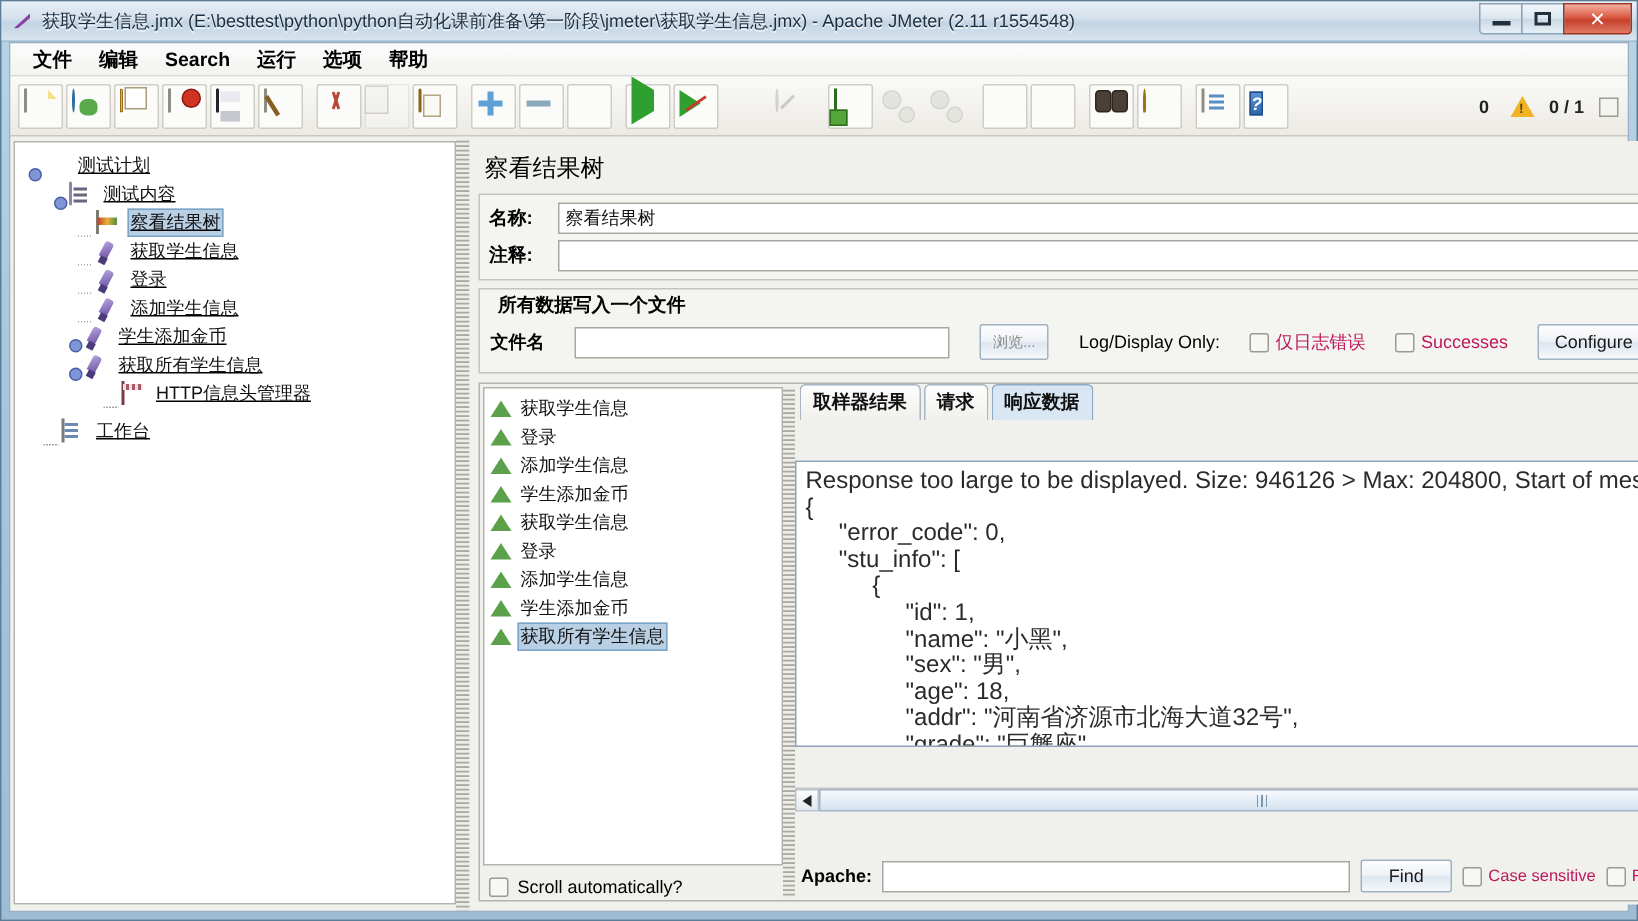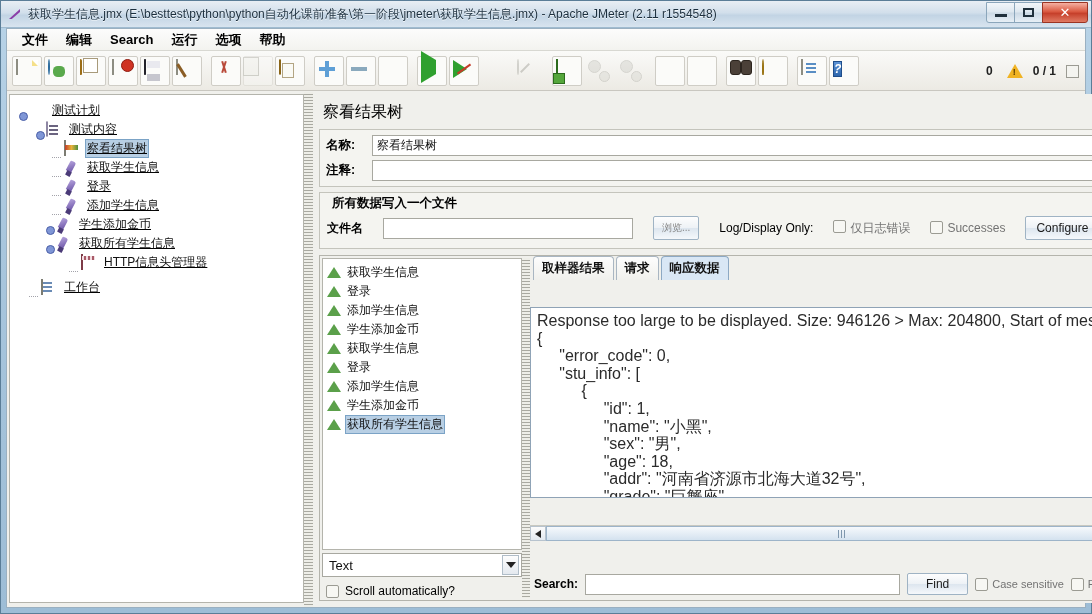--- a/index.html
+++ b/index.html
@@ -274,21 +274,21 @@
   }
   .grow { display: flex; align-items: center; gap: 20px; }
   .btn {
     border: 1px solid #9fb3c4;
     background: linear-gradient(180deg,#fdfdfd 0%,#eef2f6 48%,#dde6ef 52%,#f5f8fb 100%);
     font-size: 12px; color: #1a1a1a; padding: 4px 10px;
     border-radius: 2px; cursor: default;
     font-family: "Liberation Sans", sans-serif;
   }
   .btn.small { font-size: 10px; color: #888; padding: 4px 8px; }
-  .cb { display: flex; align-items: flex-start; gap: 4px; font-size: 12px; color: #737373; }
+  .cb { display: flex; align-items: center; gap: 4px; font-size: 12px; color: #be185d; }
   .cbbox {
     width: 13px; height: 13px; flex: none;
     border: 1px solid #9b9b93; background: #f7f7f3;
     border-radius: 2px;
   }
   .labelbold { font-size: 12px; color: #000; }
 
   
   #lower {
     flex: 1; min-height: 0; display: flex;
@@ -683,26 +683,20 @@
                   <span class="rlabel">添加学生信息</span>
                 </div>
                 <div class="rnode">
                   <span class="i-ok"></span>
                   <span class="rlabel">学生添加金币</span>
                 </div>
                 <div class="rnode selected">
                   <span class="i-ok"></span>
                   <span class="rlabel">获取所有学生信息</span>
                 </div>
-              </div>
-              <div class="combo">
-                <span>Text</span>
-                <span class="combo-arrow">
-                    <i class="caret-d"></i>
-                  </span>
               </div>
               <div class="scroll-auto">
                 <span class="cbbox"></span>
                 <span>Scroll automatically?</span>
               </div>
             </div>
 
             <div id="res-splitter"></div>
 
             <div id="res-detail">
@@ -748,21 +742,21 @@
                   </div>
                 <div class="hthumb">
                     <i class="grip"></i>
                   </div>
                 <div class="hbtn">
                     <i class="caret-r"></i>
                   </div>
               </div>
 
               <div class="search-row">
-                <span class="labelbold" style="font-weight:bold">Search:</span>
+                <span class="labelbold" style="font-weight:bold">Apache:</span>
                 <span class="search-input"></span>
                 <span class="btn" style="padding:3px 18px">Find</span>
                 <span class="cb">
                   <span class="cbbox"></span>
                   <span style="font-size:11px">Case sensitive</span>
                 </span>
                 <span class="cb">
                   <span class="cbbox"></span>
                   <span style="font-size:11px">Regular exp.</span>
                 </span>

